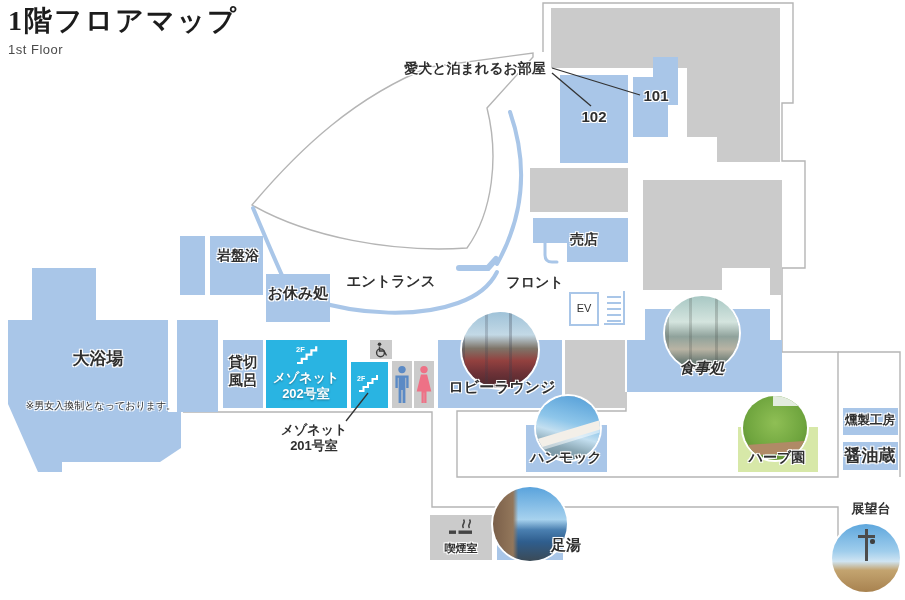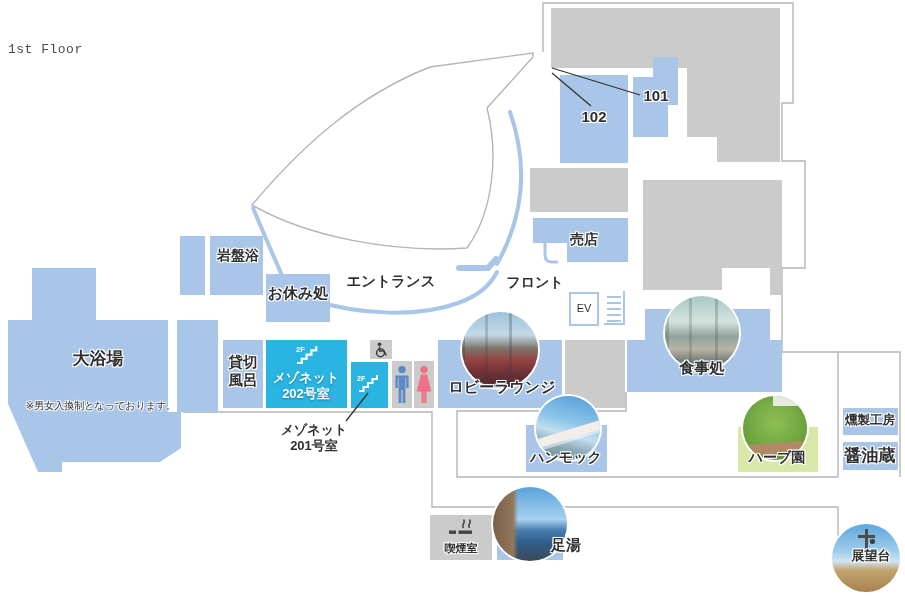--- a/index.html
+++ b/index.html
@@ -16,21 +16,21 @@
   .lbl .l2{display:block;}
   .wtxt{
     color:#fff;
     text-shadow:0 1px 2px rgba(0,0,0,.35);
   }
   .title{
     position:absolute;left:8px;top:2px;
     font-family:"Liberation Serif","DejaVu Serif",serif;
     font-size:28px;font-weight:600;letter-spacing:2px;color:#1c1c1c;
   }
-  .subtitle{position:absolute;left:8px;top:42px;font-size:13px;color:#4a4a4a;letter-spacing:.5px;font-family:Liberation Mono, monospace;}
+  .subtitle{position:absolute;left:8px;top:42px;font-size:13px;color:#4a4a4a;letter-spacing:.5px;}
   .photo{position:absolute;border-radius:50%;box-shadow:0 0 0 2px #fff;overflow:hidden;}
   .photo>div{position:absolute;}
   .hammock-band{left:-6px;top:34px;width:76px;height:9px;background:#f3efe8;border-radius:5px;transform:rotate(-17deg);box-shadow:0 3px 0 rgba(255,255,255,.5);}
   .herb-planter{left:0;bottom:6px;width:64px;height:11px;background:#b08a66;transform:skewY(-4deg);}
   .herb-sky{left:30px;top:0;width:34px;height:10px;background:#e3ecdf;}
   .tenbo-pole{left:33px;top:5px;width:2.5px;height:32px;background:#4c4c4c;}
   .tenbo-bar{left:26px;top:11px;width:17px;height:2.5px;background:#4c4c4c;}
   .tenbo-lamp{left:38px;top:15px;width:5px;height:5px;background:#3f3f3f;border-radius:2px;}
 </style>
 </head>
@@ -154,22 +154,24 @@
        linear-gradient(90deg,#7a5f49 0%,#93775b 27%,rgba(147,119,91,0) 34%),
        linear-gradient(180deg,#5aa3dc 0%,#a7d2ee 44%,#4a7fb0 58%,#2f5e8e 74%,#3b4a56 100%);"></div>
 
   <div class="photo" style="left:832px;top:524px;width:68px;height:68px;background:
        linear-gradient(180deg,#5ea7dd 0%,#9fcdec 40%,#cfe4f2 55%,#c3a470 68%,#a8824f 100%);">
     <div class="tenbo-pole"></div>
     <div class="tenbo-bar"></div>
     <div class="tenbo-lamp"></div>
   </div>
 
+  <div class="title">1階フロアマップ</div>
   <div class="subtitle">1st Floor</div>
 
+  <div class="lbl" style="left:475px;top:69px;font-size:14px;">愛犬と泊まれるお部屋</div>
   <div class="lbl" style="left:594px;top:117px;font-size:15px;">102</div>
   <div class="lbl" style="left:656px;top:96px;font-size:15px;">101</div>
   <div class="lbl" style="left:584px;top:240px;font-size:14px;">売店</div>
   <div class="lbl" style="left:535px;top:283px;font-size:14px;">フロント</div>
   <div class="lbl" style="left:584px;top:309px;font-size:11px;font-weight:500;">EV</div>
   <div class="lbl" style="left:391px;top:281px;font-size:14.5px;">エントランス</div>
   <div class="lbl" style="left:238px;top:256px;font-size:14px;">岩盤浴</div>
   <div class="lbl" style="left:298px;top:293px;font-size:15px;">お休み処</div>
   <div class="lbl" style="left:98px;top:359px;font-size:17px;">大浴場</div>
   <div class="lbl" style="left:101px;top:378px;font-size:10px;font-weight:500;margin-top:28px;">※男女入換制となっております。</div>
@@ -179,22 +181,22 @@
   </div>
   <div class="lbl wtxt" style="left:306px;top:386px;font-size:13px;text-shadow:0 1px 2px rgba(0,0,0,.35);">
     <span class="l2">メゾネット</span>
     <span class="l2">202号室</span>
   </div>
   <div class="lbl" style="left:314px;top:438px;font-size:13px;">
     <span class="l2">メゾネット</span>
     <span class="l2">201号室</span>
   </div>
   <div class="lbl" style="left:502px;top:387px;font-size:15px;">ロビーラウンジ</div>
-  <div class="lbl" style="left:702px;top:368px;font-size:15px;">食事処</div>
+  <div class="lbl" style="left:702px;top:368px;font-size:15px;font-style:italic;">食事処</div>
   <div class="lbl" style="left:566px;top:458px;font-size:14px;">ハンモック</div>
   <div class="lbl" style="left:777px;top:458px;font-size:14px;">ハーブ園</div>
   <div class="lbl" style="left:870px;top:421px;font-size:12.5px;">燻製工房</div>
   <div class="lbl" style="left:870px;top:456px;font-size:17px;">醤油蔵</div>
   <div class="lbl" style="left:461px;top:549px;font-size:11px;">喫煙室</div>
   <div class="lbl" style="left:531px;top:545px;font-size:15px;margin-left:35px;">足湯</div>
-  <div class="lbl" style="left:871px;top:509px;font-size:13px;margin-top:47px;">展望台</div>
+  <div class="lbl" style="left:871px;top:509px;font-size:13px;">展望台</div>
 
 </div>
 
 </body></html>

